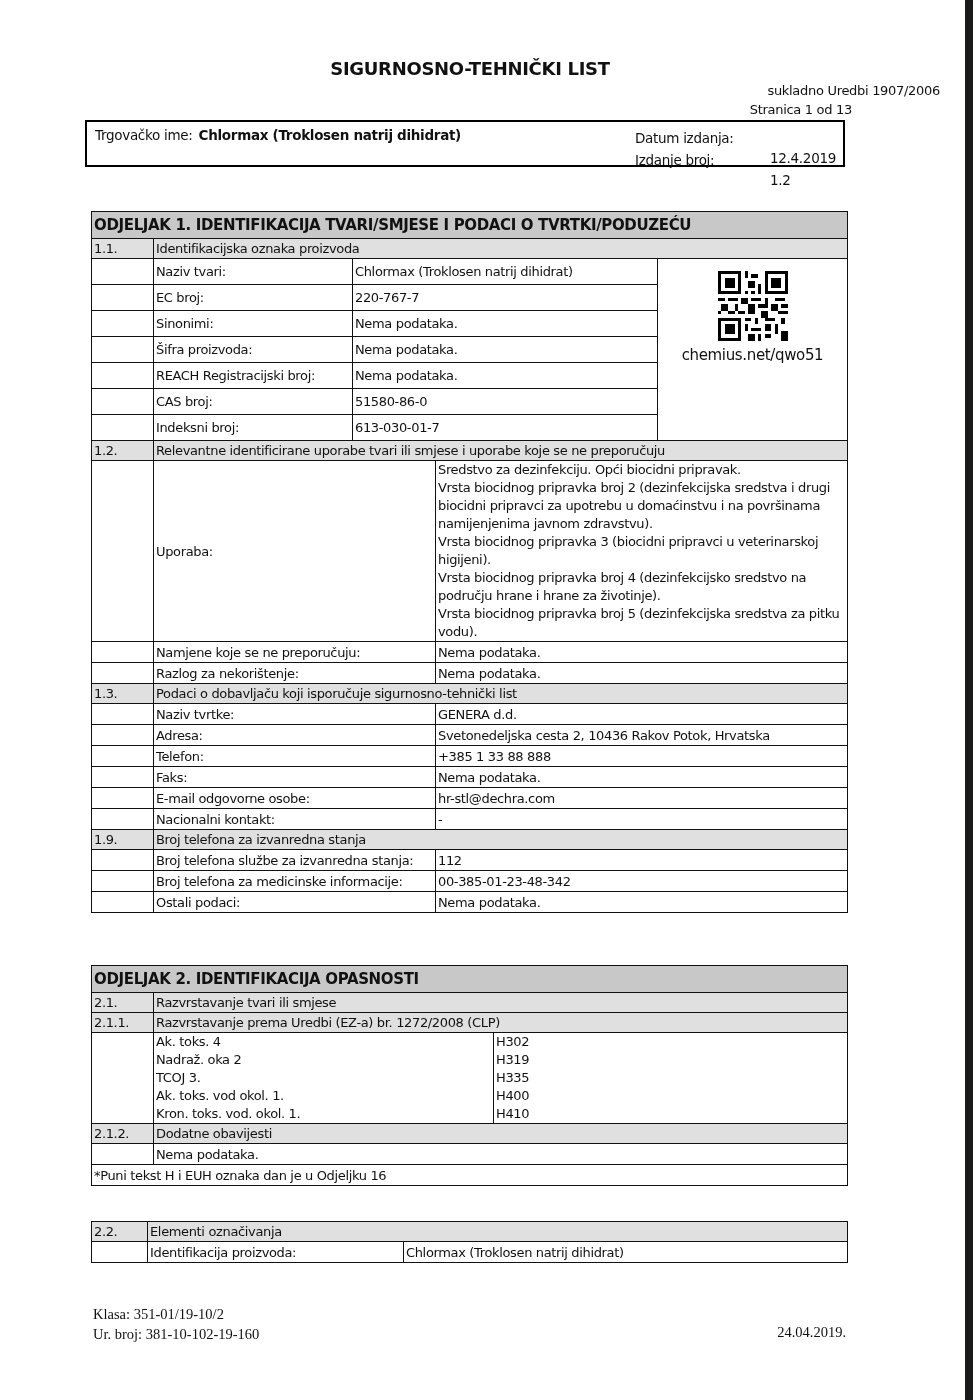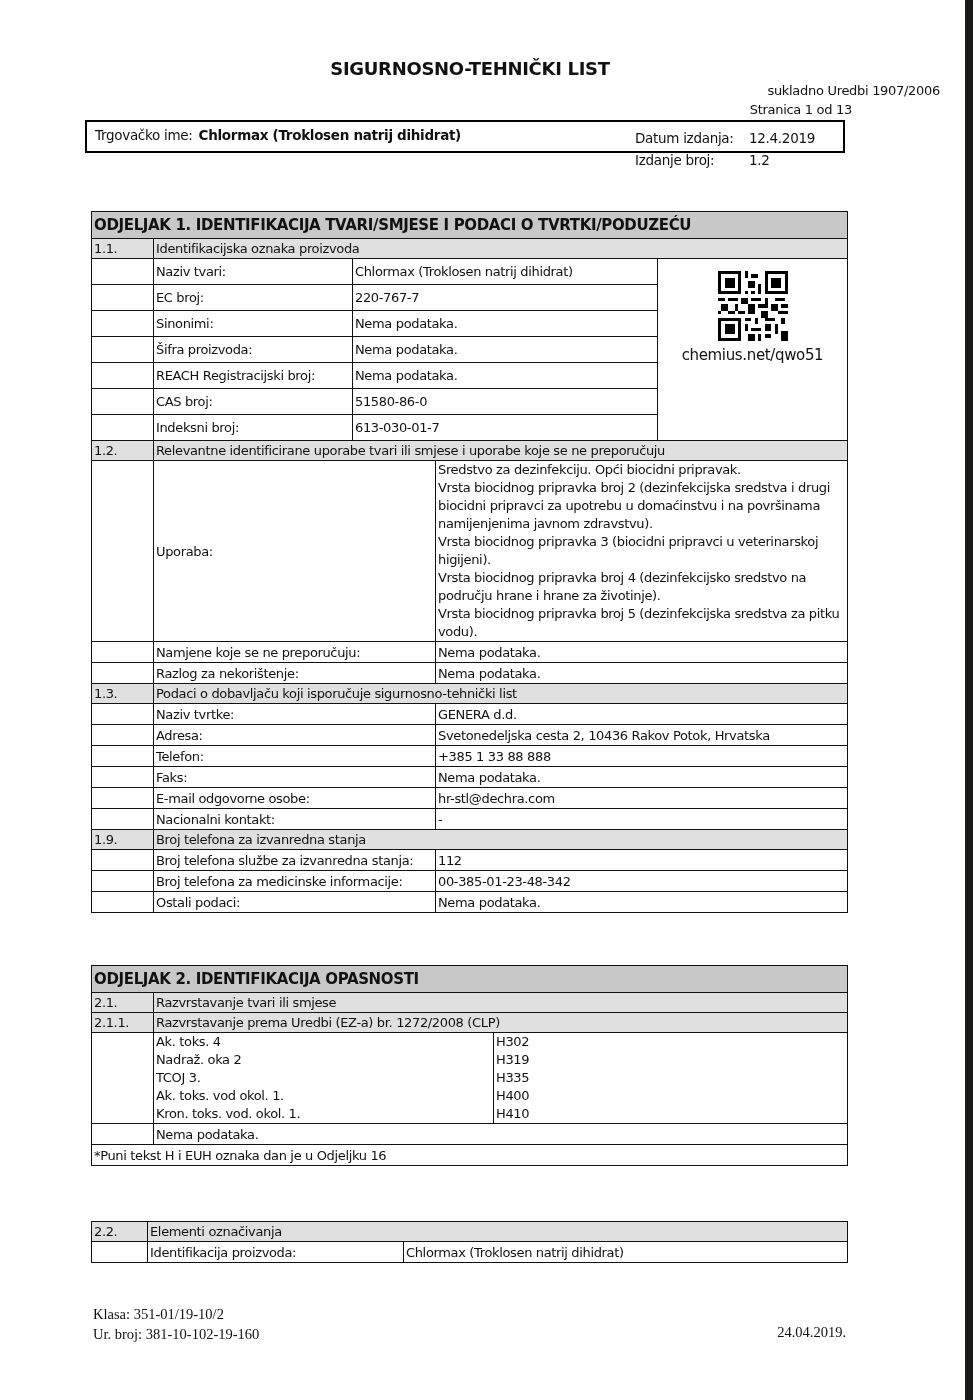--- a/index.html
+++ b/index.html
@@ -7,26 +7,26 @@
     width: 973px; height: 1400px; position: relative; overflow: hidden;
     background: #ffffff;
     font-family: "DejaVu Sans", sans-serif;
     color: #111;
   }
   .edge-strip { position: absolute; left: 965px; top: 0; width: 8px; height: 1400px; background: #1c1a16; }
   .doc-title { position: absolute; left: 0; width: 940px; top: 58px; text-align: center;
     font-family: "DejaVu Sans", sans-serif; font-weight: bold; font-size: 18px; letter-spacing: -0.3px; }
   .doc-subtitle { position: absolute; left: 0; width: 940px; top: 83px; text-align: right; font-size: 13px; letter-spacing: -0.3px; }
   .page-no { position: absolute; right: 121px; top: 102px; font-size: 13px; letter-spacing: -0.3px; }
-  .header-box { position: absolute; left: 85px; top: 120px; width: 760px; height: 33px;
+  .header-box { position: absolute; left: 85px; top: 120px; width: 760px; height: 47px;
     border: 2.5px solid #000; box-sizing: border-box; font-size: 13.5px; letter-spacing: -0.3px; }
   .header-box .trade { position: absolute; left: 8px; top: 5px; }
   .header-box .trade b { margin-left: 6px; }
   .header-box .meta { position: absolute; left: 548px; top: 5px; line-height: 22px; }
-  .header-box .meta .v { position: absolute; left: 114px; white-space: nowrap; }
+  .header-box .meta .v { position: absolute; left: 135px; white-space: nowrap; margin-top: 20px; }
   .header-box .meta .row { position: relative; width: 200px; }
 
   table.sds { position: absolute; left: 91px; width: 756px; border-collapse: collapse;
     font-size: 13px; letter-spacing: -0.35px; table-layout: fixed; }
   table.sds td { border: 1.5px solid #111; padding: 0 2px; vertical-align: middle; line-height: 17px; }
   .sec-head td { background: #c8c8c8; font-weight: bold; font-size: 15px; height: 26px; padding-left: 7px; border-width: 2px; }
   .sub-head td { background: #e0e0e0; height: 19px; margin-top: 26px; }
   .row27 td { height: 25px; }
   .row21 td { height: 20px; }
   .qr-cell { text-align: center; vertical-align: top !important; background:#fff; }
@@ -275,20 +275,24 @@
       <div class="multi">Kron. toks. vod. okol. 1.</div>
     </td>
     <td style="vertical-align:top">
       <div class="multi">H302</div>
       <div class="multi">H319</div>
       <div class="multi">H335</div>
       <div class="multi">H400</div>
       <div class="multi">H410</div>
     </td>
   </tr>
+  <tr class="sub-head">
+        <td>2.1.2.</td>
+        <td colspan="2">Dodatne obavijesti</td>
+      </tr>
   <tr class="row21">
         <td></td>
         <td colspan="2">Nema podataka.</td>
       </tr>
   <tr class="row21">
         <td colspan="3">*Puni tekst H i EUH oznaka dan je u Odjeljku 16</td>
       </tr>
 </tbody>
   </table>
 

